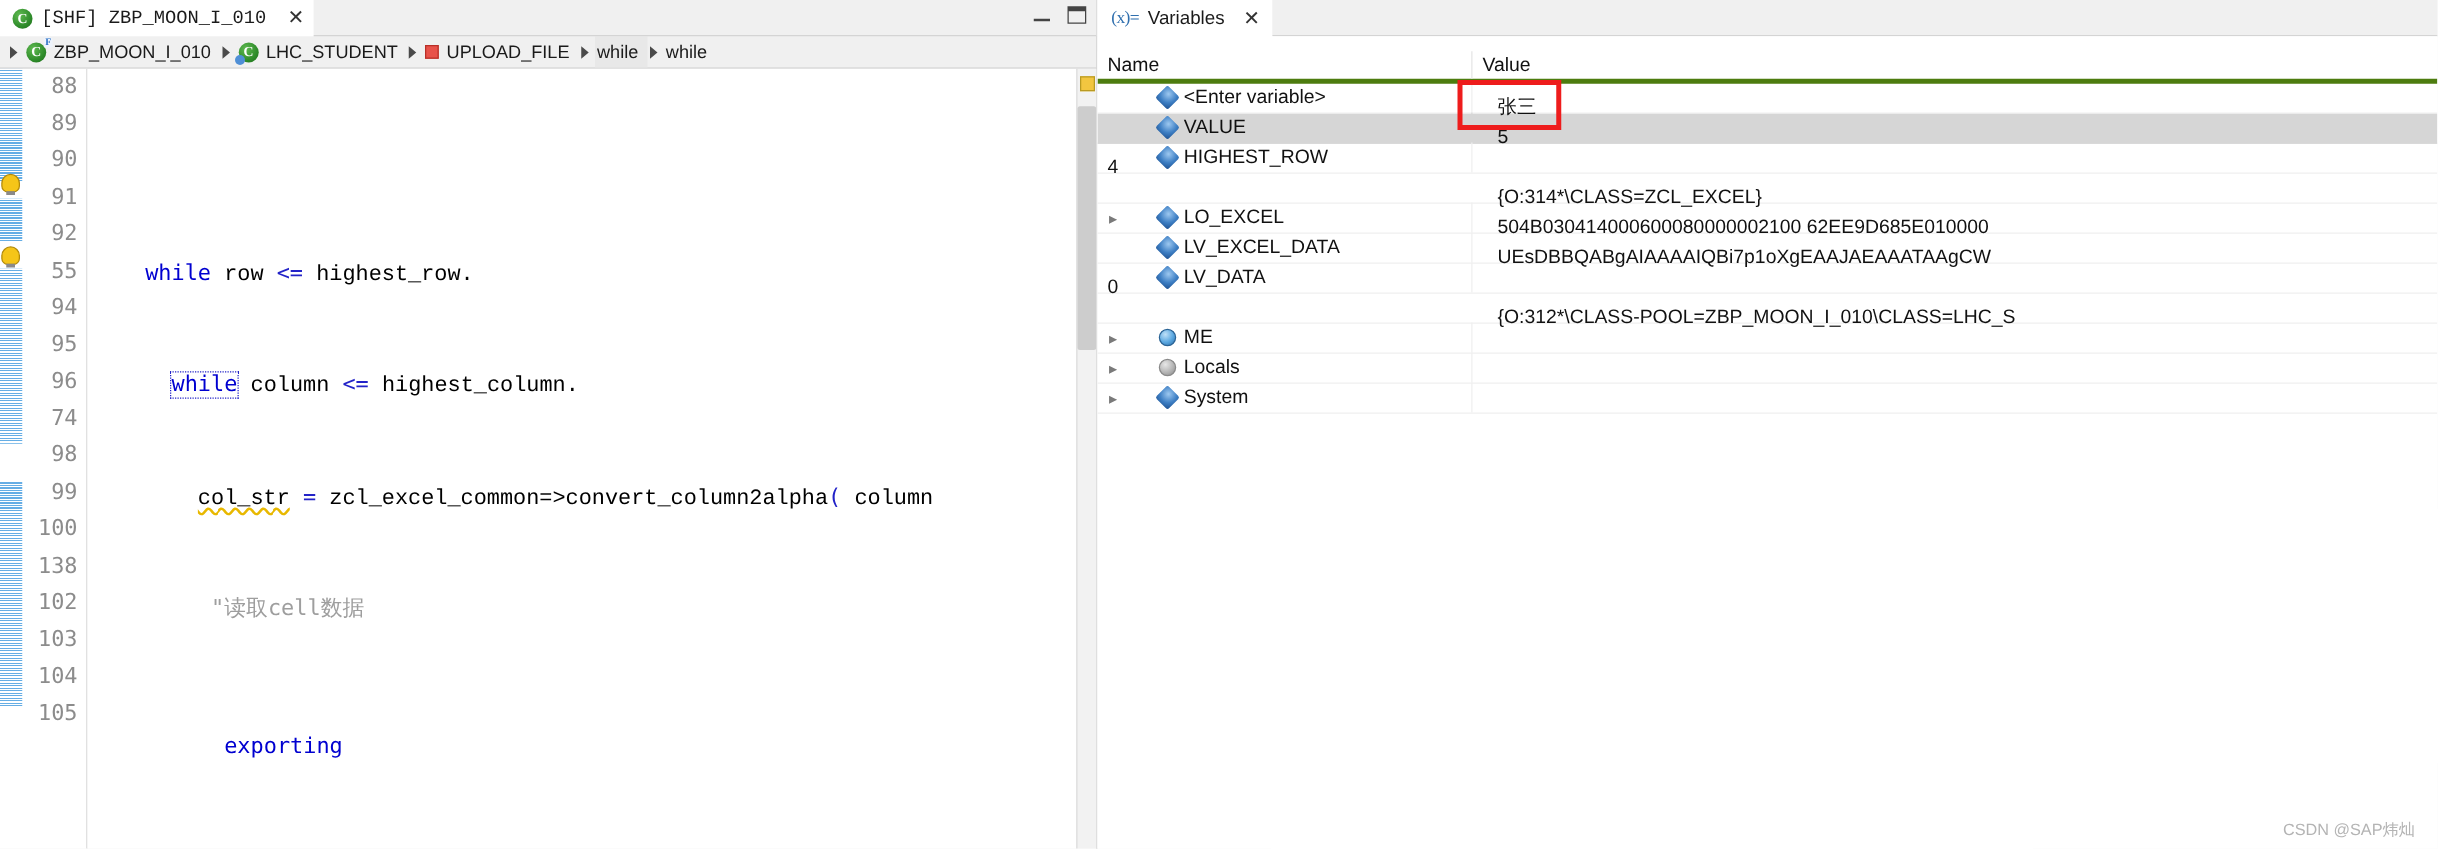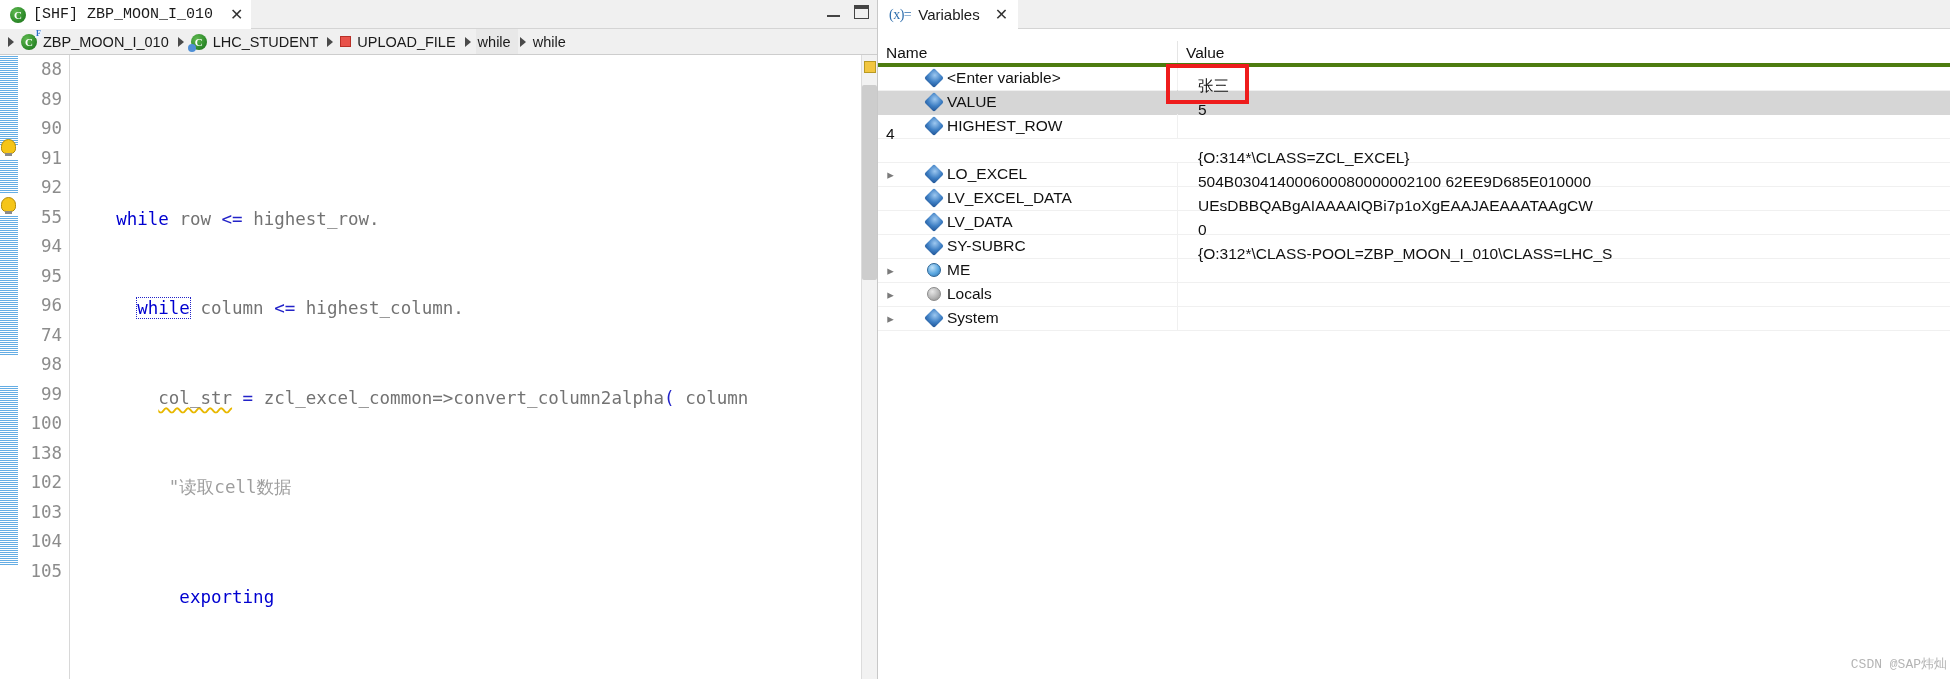--- a/index.html
+++ b/index.html
@@ -185,21 +185,21 @@
   }
   .code .cl {
     height: 29.5px; line-height: 29.5px;
     padding-left: 4px;
     white-space: pre;
     position: relative;
   }
   .kwb { color: #0000d0; font-weight: normal; }
   .op  { color: #2323c8; }
   .cmt { color: #9e9e9e; }
-  .id  { color: #737373; }
+  .id  { color: #000000; font-family: Liberation Mono, monospace; }
   .box-dotted {
     outline: 1px dotted #2323c8;
     outline-offset: 0px;
   }
   .sq {
     text-decoration: underline wavy #e8b800;
     text-decoration-thickness: 1.5px;
     text-underline-offset: 3px;
   }
 
@@ -309,23 +309,23 @@
 
   
   .red-box {
     position: absolute;
     border: 4px solid #ee1c1c;
     pointer-events: none;
     z-index: 40;
   }
 
   .watermark {
-    position: absolute; right: 3px; bottom: 6px;
+    position: absolute; right: 18px; bottom: 6px;
     font-size: 13px; color: #b4b4b4;
-    white-space: nowrap; z-index: 30; font-family: Liberation Mono, monospace;
+    white-space: nowrap; z-index: 30;
   }
 </style>
 </head>
 <body>
 
 <div class="app">
 
   <div class="editor-pane">
 
     <div class="tabbar">
@@ -522,26 +522,20 @@
         <div class="vt-name">
           <span class="expander empty">▸</span>
           <span class="name-indent"></span>
           <span class="ico-var"></span>
           <span>LV_DATA</span>
         </div>
         <div class="vt-val">UEsDBBQABgAIAAAAIQBi7p1oXgEAAJAEAAATAAgCW</div>
       </div>
 
       <div class="vt-row">
-        <div class="vt-name">
-          <span class="expander empty">▸</span>
-          <span class="name-indent"></span>
-          <span class="ico-var"></span>
-          <span>SY-SUBRC</span>
-        </div>
         <div class="vt-val">0</div>
       </div>
 
       <div class="vt-row">
         <div class="vt-name">
           <span class="expander">▸</span>
           <span class="name-indent"></span>
           <span class="ico-obj"></span>
           <span>ME</span>
         </div>

